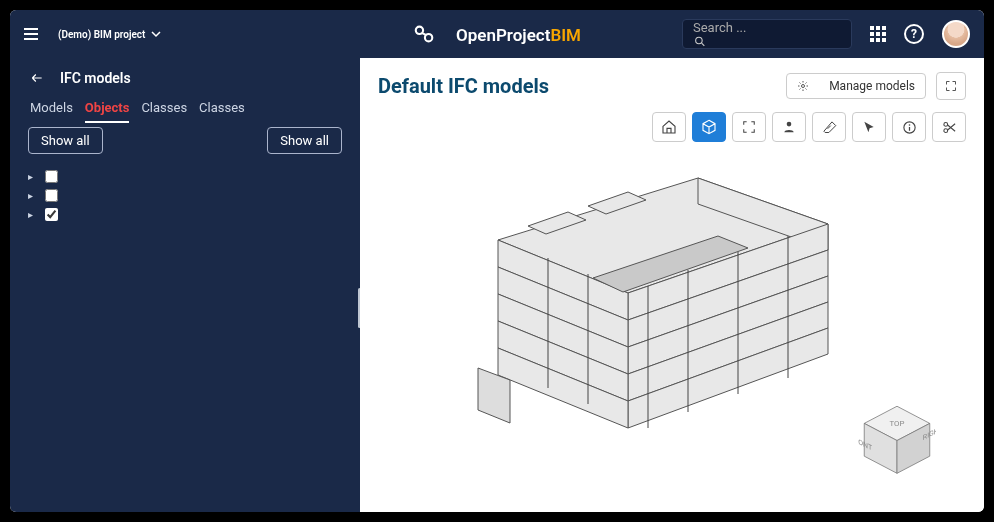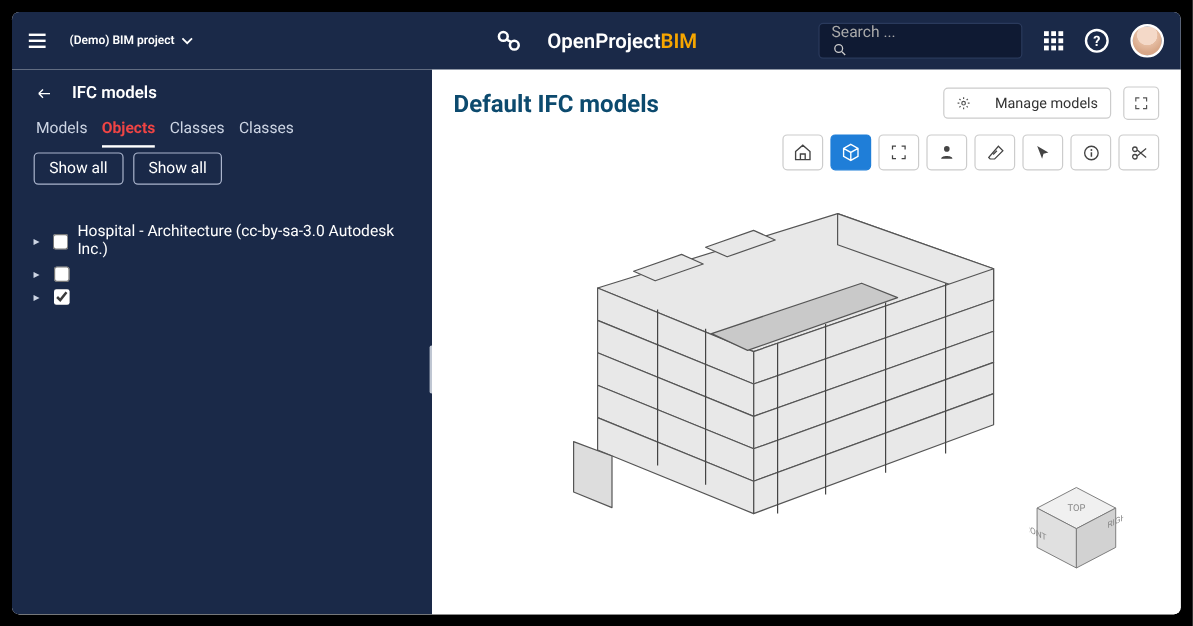--- a/index.html
+++ b/index.html
@@ -29,21 +29,21 @@
   
   
   .sidebar { width:350px; background:#1a2948; color:#fff; display:flex; flex-direction:column; padding:12px 18px 12px 18px; position:relative;}
   .side-handle { position:absolute; right:-1px; top:230px; width:3px; height:40px; background:#bfc6d2; border-radius:2px;}
   .sb-head { display:flex; align-items:center; gap:14px; margin-bottom:14px;}
   .sb-head .back { cursor:pointer; }
   .sb-head .title { font-size:14px; font-weight:600;}
   .tabs { display:flex; gap:12px; font-size:13px; margin-bottom:4px; padding-left:2px;}
   .tabs .tab { padding-bottom:6px; cursor:pointer; color:#cdd5e4;}
   .tabs .tab.active { color:#ef4444; font-weight:700; border-bottom:2px solid #fff;}
-  .btnrow { display:flex; gap:8px; margin-bottom:32px;}
+  .btnrow { display:flex; gap:8px; margin-bottom:16px;justify-content:space-between;}
   .pillbtn { border:1px solid #aab4cc; border-radius:4px; padding:5px 12px; font-size:13px; color:#fff; cursor:pointer; background:transparent;}
   .tree { display:flex; flex-direction:column; gap:6px; font-size:13px;}
   .tree-item { display:flex; align-items:center; gap:7px; cursor:pointer;}
   .tree-item .chev { width:10px; color:#cdd5e4; font-size:10px;}
   .tree-item input[type=checkbox]{ width:13px; height:13px; accent-color:#fff; cursor:pointer;}
   
   
   .main { flex:1; background:#fff; padding:14px 18px; display:flex; flex-direction:column; position:relative;}
   .main-head { display:flex; align-items:center; margin-bottom:12px;}
   .main-title { font-size:20px; font-weight:700; color:#0c4a6e;}
@@ -131,21 +131,20 @@
         <div class="tab">Classes</div>
       </div>
       <div class="btnrow">
         <div class="pillbtn">Show all</div>
         <div class="pillbtn">Show all</div>
       </div>
       <div class="tree">
         <div class="tree-item">
           <span class="chev">▸</span>
           <input type="checkbox" style="">
-          <span>Hospital - Architecture (cc-by-sa-3.0 Autodesk Inc.)</span>
         </div>
         <div class="tree-item">
           <span class="chev">▸</span>
           <input type="checkbox" style="">
         </div>
         <div class="tree-item">
           <span class="chev">▸</span>
           <input type="checkbox" checked="" style="">
         </div>
       </div>

